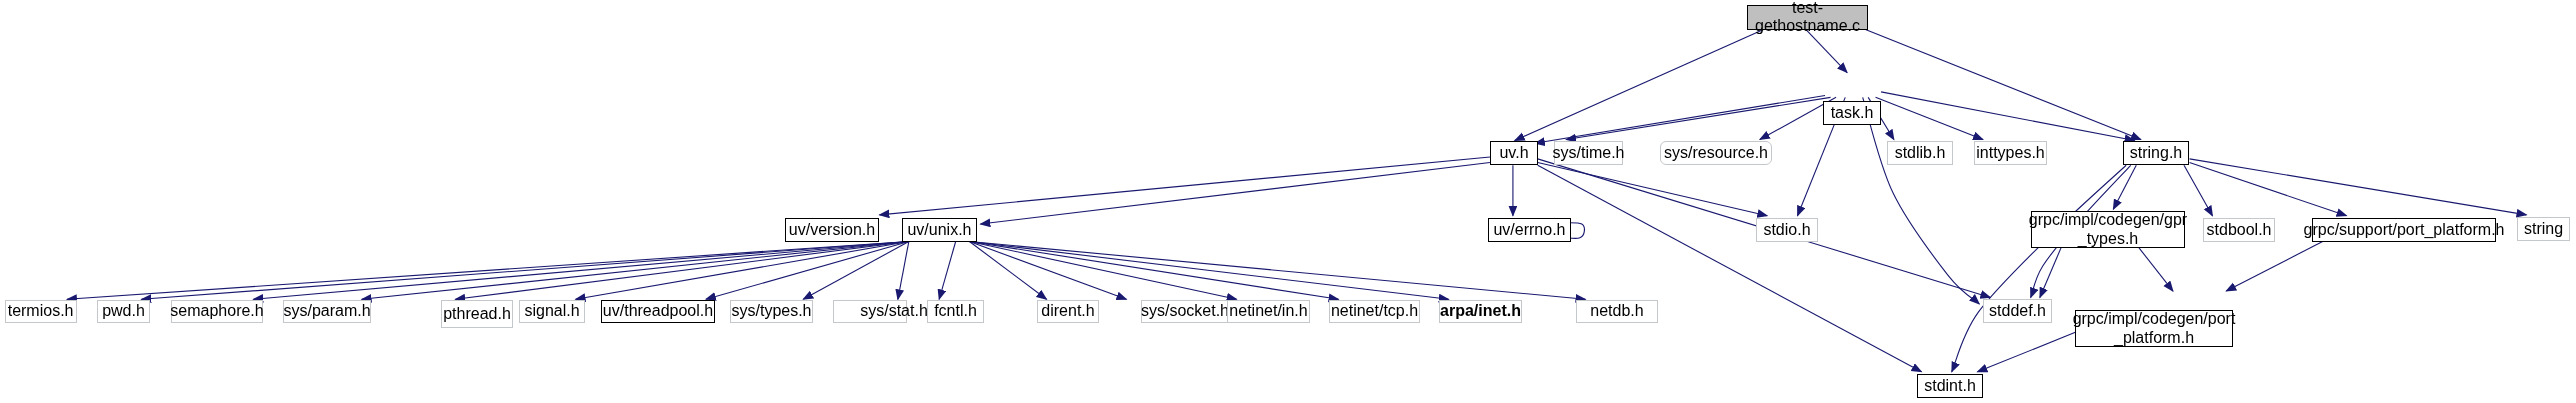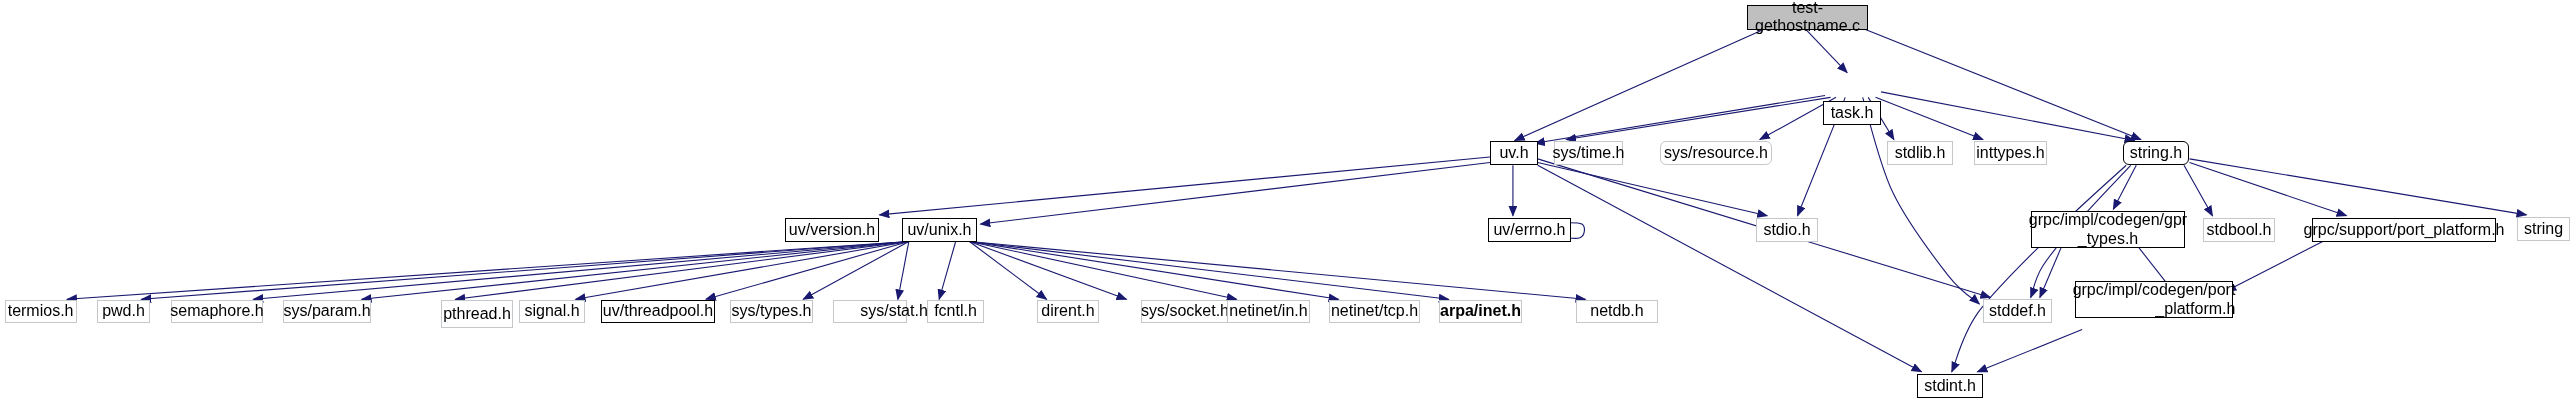--- a/index.html
+++ b/index.html
@@ -69,32 +69,32 @@
         <path d="M1056,263 L1727,326" fill="none" stroke="#191970" stroke-width="1.2" marker-end="url(#arr)"></path>
       </g>
   </svg>
 <div class="node main" style="left: 1747px; top: 4.6px; width: 121px; height: 25px;">test-gethostname.c</div>
     <div class="node linked" style="left: 1823px; top: 73px; width: 58px; height: 24px; margin-top: 28px;">task.h</div>
     <div class="node linked" style="left: 1490px; top: 141px; width: 48px; height: 24px;">uv.h</div>
     <div class="node plain" style="left: 1554px; top: 141px; width: 69px; height: 24px;">sys/time.h</div>
     <div class="node plain" style="left: 1660px; top: 141px; width: 112px; height: 24px; border-radius: 6px;">sys/resource.h</div>
     <div class="node plain" style="left: 1887px; top: 141px; width: 66px; height: 24px;">stdlib.h</div>
     <div class="node plain" style="left: 1974px; top: 141px; width: 73px; height: 24px;">inttypes.h</div>
-    <div class="node linked" style="left: 2123px; top: 141px; width: 66px; height: 24px; border-radius: 6px;">string.h</div>
+    <div class="node linked" style="left: 2123px; top: 141px; width: 66px; height: 24px;">string.h</div>
     <div class="node linked" style="left: 785px; top: 218px; width: 94px; height: 24px;">uv/version.h</div>
     <div class="node linked" style="left: 902px; top: 218px; width: 75px; height: 24px;">uv/unix.h</div>
     <div class="node linked" style="left: 1472px; top: 218px; width: 83px; height: 24px; margin-left: 16px;">uv/errno.h</div>
     <div class="node plain" style="left: 1756px; top: 218px; width: 62px; height: 24px;">stdio.h</div>
     <div class="node linked" style="left: 2031px; top: 211px; width: 154px; height: 37px;">grpc/impl/codegen/gpr
 _types.h</div>
     <div class="node plain" style="left: 2203px; top: 218px; width: 72px; height: 24px;">stdbool.h</div>
     <div class="node linked" style="left: 2312px; top: 218px; width: 184px; height: 24px;">grpc/support/port_platform.h</div>
     <div class="node plain" style="left: 2517px; top: 217px; width: 53px; height: 24px; text-align: center;">string</div>
     <div class="node plain" style="left: 1983px; top: 299px; width: 69px; height: 24px;">stddef.h</div>
-    <div class="node linked" style="left: 2075px; top: 281px; width: 158px; height: 37px; text-align: right;">grpc/impl/codegen/port
+    <div class="node linked" style="left: 2075px; top: 310px; width: 158px; height: 37px;">grpc/impl/codegen/port
 _platform.h</div>
     <div class="node linked" style="left: 1917px; top: 374px; width: 66px; height: 24px;">stdint.h</div>
     <div class="node plain" style="left: 4.6px; top: 300px; width: 72px; height: 23px;">termios.h</div>
     <div class="node plain" style="left: 97px; top: 300px; width: 53px; height: 23px;">pwd.h</div>
     <div class="node plain" style="left: 171px; top: 300px; width: 92px; height: 23px;">semaphore.h</div>
     <div class="node plain" style="left: 283px; top: 300px; width: 88px; height: 23px;">sys/param.h</div>
     <div class="node plain" style="left: 405px; top: 300px; width: 72px; height: 28px; margin-left: 36px;">pthread.h</div>
     <div class="node plain" style="left: 519px; top: 300px; width: 66px; height: 23px;">signal.h</div>
     <div class="node linked" style="left: 601px; top: 300px; width: 114px; height: 23px;">uv/threadpool.h</div>
     <div class="node plain" style="left: 730px; top: 300px; width: 83px; height: 23px;">sys/types.h</div>

